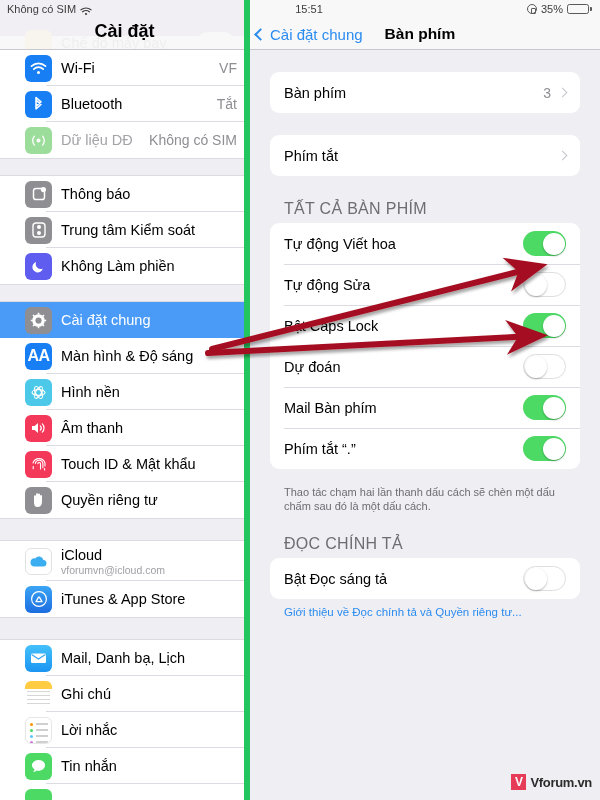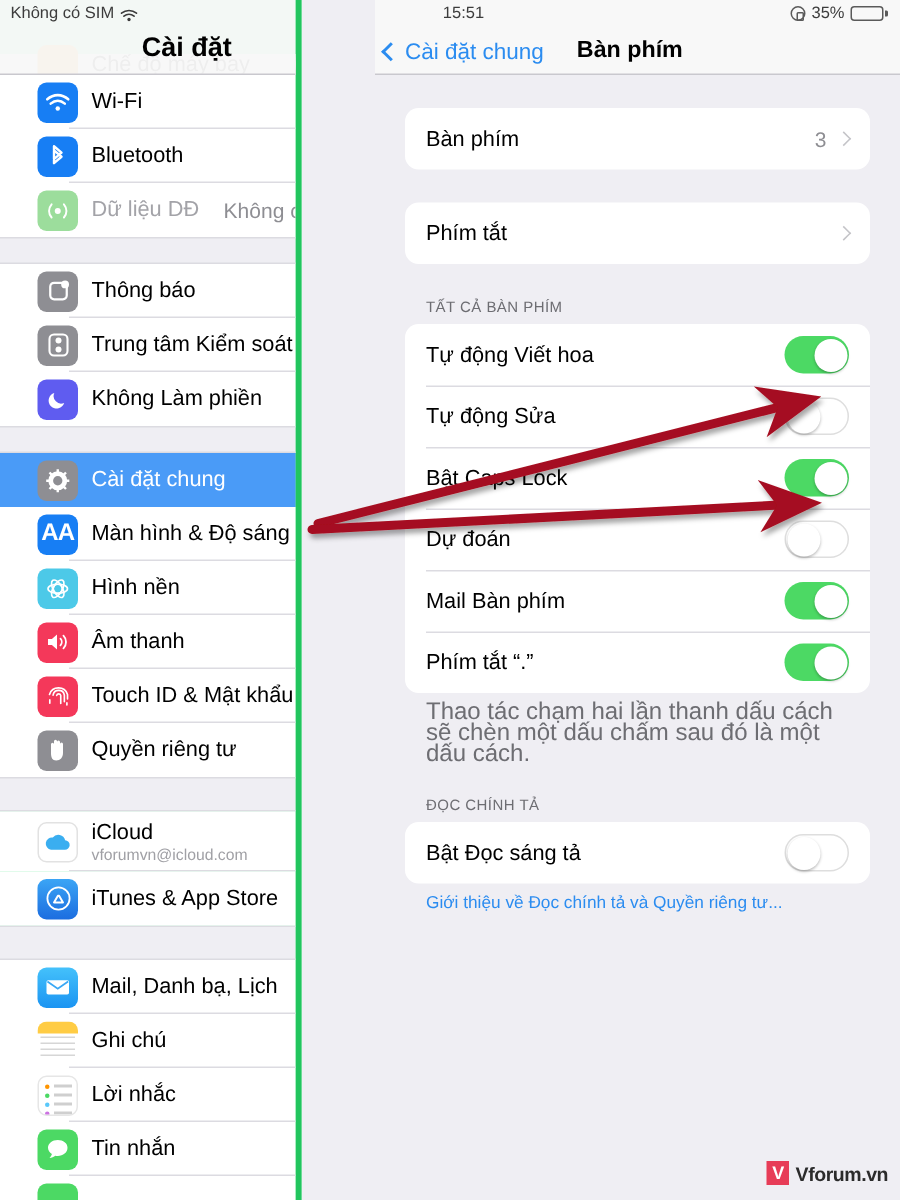--- a/index.html
+++ b/index.html
@@ -26,22 +26,22 @@
   .sb-wifi { display: inline-block; width: 12px; height: 9px; position: relative; top: 1px; }
   .rot-lock { display:inline-block; width: 10px; height: 10px; border: 1px solid #5a5a5a; border-radius: 50%; position: relative; }
   .rot-lock::after { content:""; position:absolute; left:3px; top:2.5px; width:3px; height:4px; border:1px solid #5a5a5a; border-radius:1px; }
   .battery { display: inline-flex; align-items: center; }
   .batt-body { width: 22px; height: 10px; border: 1px solid #5a5a5a; border-radius: 2.5px; padding: 1px; }
   .batt-fill { height: 100%; background: #5a5a5a; border-radius: 1px; }
   .batt-cap { width: 2px; height: 4px; background: #5a5a5a; border-radius: 0 1px 1px 0; margin-left: 1px; }
 
   
   .sidebar {
-    position: absolute; top: 0; left: 0; width: 201px; height: 800px;
-    background: #86efac; border-right: 4px solid #22c55e; overflow: hidden;
+    position: absolute; top: 0; left: 0; width: 250px; height: 800px;
+    background: #4c1d95; border-right: 6px solid #22c55e; overflow: hidden;
   }
   .sidebar-header {
     position: absolute; top: 0; left: 0; width: 249px; height: 50px;
     background: rgba(248,248,248,0.96);
     border-bottom: 1px solid #c9c8ce;
     display: flex; align-items: flex-end; justify-content: center;
     padding-bottom: 7px; z-index: 30;
   }
   .sidebar-title { font-size: 18px; font-weight: bold; color: #000; }
   .sidebar-list { position: absolute; top: 50px; left: 0; width: 249px; }
@@ -113,22 +113,22 @@
   .detail-title { font-size: 15.5px; font-weight: bold; color: #000; margin-left: 22px; }
 
   .detail-body { position: absolute; top: 50px; left: 0; width: 350px; height: 750px; padding: 0 20px; }
   .group { background: #fff; border-radius: 9px; overflow: hidden; }
   .grow { display: flex; align-items: center; height: 41px; padding: 0 14px; position: relative; }
   .grow + .grow::before { content: ""; position: absolute; left: 14px; right: 0; top: 0; height: 1px; background: #dcdbe1; }
   .grow-label { font-size: 14.5px; color: #000; flex: 1; white-space: nowrap; }
   .grow-value { font-size: 14px; color: #8e8e93; margin-right: 8px; }
   .chev { width: 7px; height: 7px; border-top: 1.8px solid #c4c4c8; border-right: 1.8px solid #c4c4c8; transform: rotate(45deg); }
 
-  .sect-head { font-size: 10px; color: #6d6d72; letter-spacing: 0.3px; padding: 0 14px 5px 14px; text-transform: uppercase; }
-  .sect-foot { font-size: 16px; color: #6d6d72; line-height: 14px; padding: 6px 14px 0 14px; }
+  .sect-head { font-size: 16px; color: #6d6d72; letter-spacing: 0.3px; padding: 0 14px 5px 14px; text-transform: uppercase; }
+  .sect-foot { font-size: 11px; color: #6d6d72; line-height: 14px; padding: 16px 14px 0 14px; }
   .link-foot { font-size: 11.5px; color: #2b8cf0; padding: 7px 14px 0 14px; cursor: pointer; }
 
   .toggle { width: 43px; height: 25px; border-radius: 13px; position: relative; flex: 0 0 43px; }
   .toggle.on { background: #4cd964; }
   .toggle.off { background: #fff; border: 1px solid #dedede; }
   .toggle .knob {
     position: absolute; top: 1.5px; width: 22px; height: 22px; border-radius: 50%;
     background: #fff; box-shadow: 0 1px 2px rgba(0,0,0,0.28);
   }
   .toggle.on .knob { right: 1.5px; }

